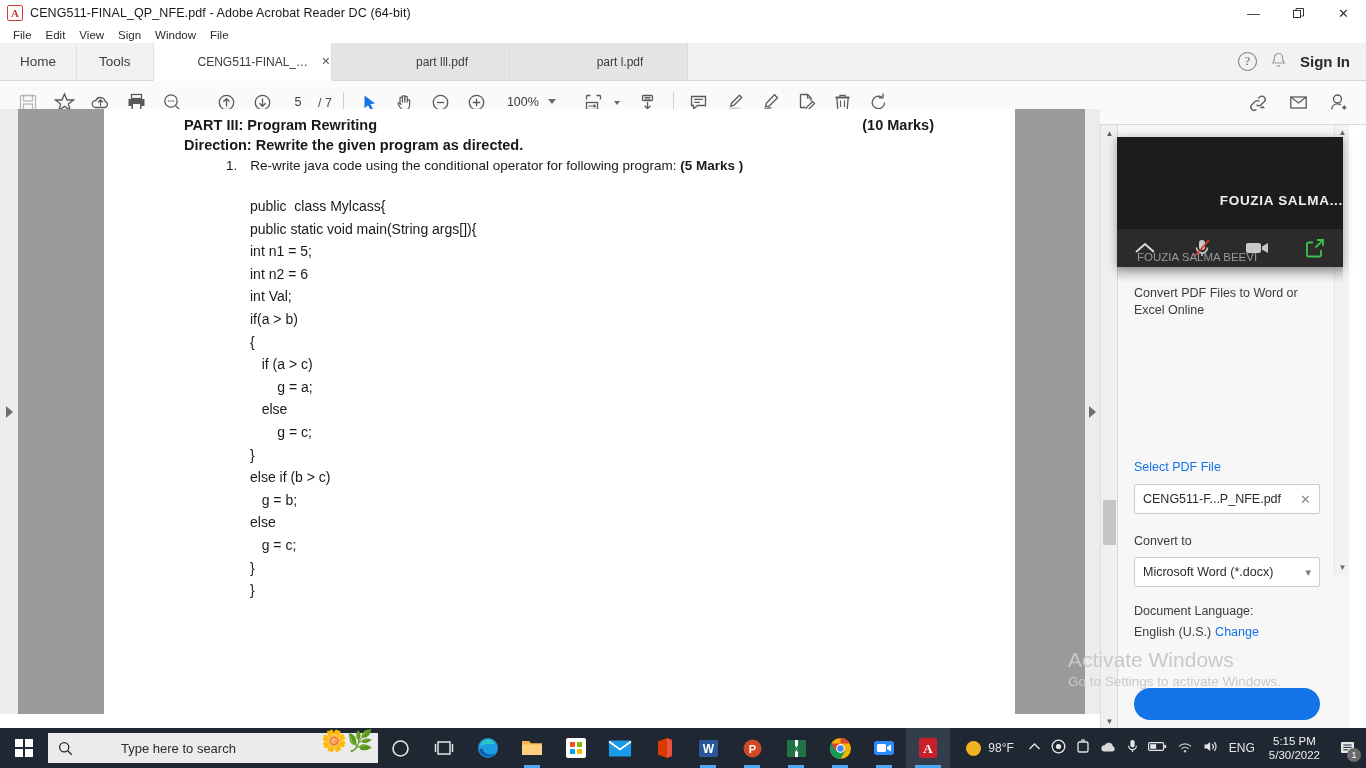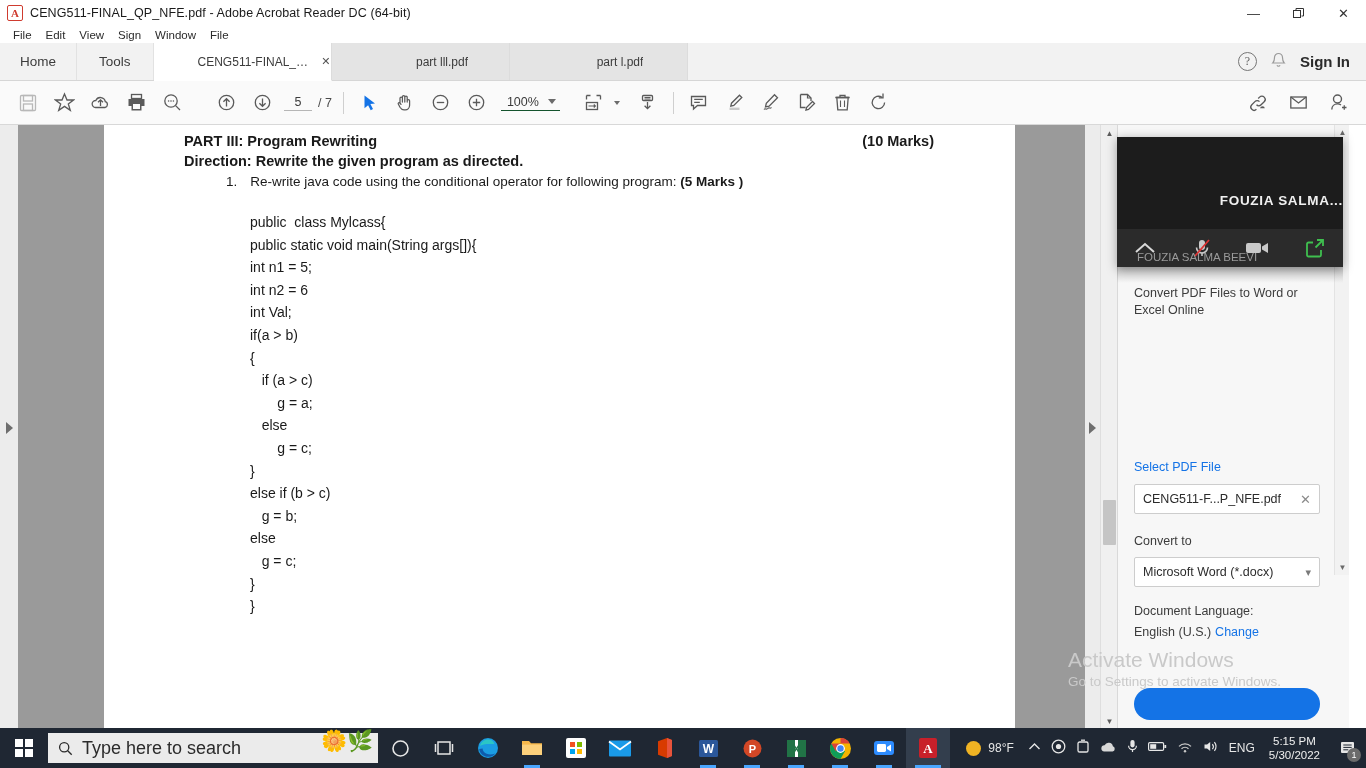--- a/index.html
+++ b/index.html
@@ -104,21 +104,21 @@
     border-top:5px solid #6b6b6b;
   }
   .caret-sm {
     width:0;height:0;border-left:3.5px solid transparent;border-right:3.5px solid transparent;
     border-top:4px solid #6b6b6b; margin-left:2px;
   }
   .toolbar-right { margin-left:auto; display:flex; align-items:center; gap:4px; }
 
   
   .docarea {
-    position:absolute; left:0; top:125px; width:1100px; height:605px;
+    position:absolute; left:0; top:109px; width:1100px; height:605px;
     background:#ececec; overflow:hidden;
   }
   .leftrail {
     position:absolute; left:0; top:0; width:18px; height:605px; background:#ececec;
     display:flex; align-items:center; justify-content:center;
   }
   .rail-arrow-r { width:0;height:0;border-top:6px solid transparent;border-bottom:6px solid transparent;border-left:7px solid #6e6e6e; }
   .graybar { position:absolute; left:18px; top:0; width:86px; height:605px; background:#9a9a9a; }
   .page {
     position:absolute; left:104px; top:0; width:911px; height:605px;
@@ -254,21 +254,21 @@
   }
   .start {
     width:48px; height:40px; display:flex; align-items:center; justify-content:center;
   }
   .winlogo { display:grid; grid-template-columns:8px 8px; grid-template-rows:8px 8px; gap:2px; }
   .winlogo i { background:#ffffff; display:block; }
   .searchbox {
     width:330px; height:30px; background:#ebebeb; display:flex; align-items:center;
     gap:9px; padding:0 10px; position:relative;
   }
-  .searchbox .txt { font-size:18px; color:#2b2b2b; }
+  .searchbox .txt { font-size:13px; color:#2b2b2b;margin-left:39px; }
   .tb-item {
     width:44px; height:40px; display:flex; align-items:center; justify-content:center;
     position:relative;
   }
   .tb-item.active { background:#333e4d; }
   .tb-item.active::after {
     content:""; position:absolute; bottom:0; left:9px; width:26px; height:3px; background:#4aa6ff;
   }
   .tb-item.running::after {
     content:""; position:absolute; bottom:0; left:14px; width:16px; height:3px; background:#4aa6ff;

